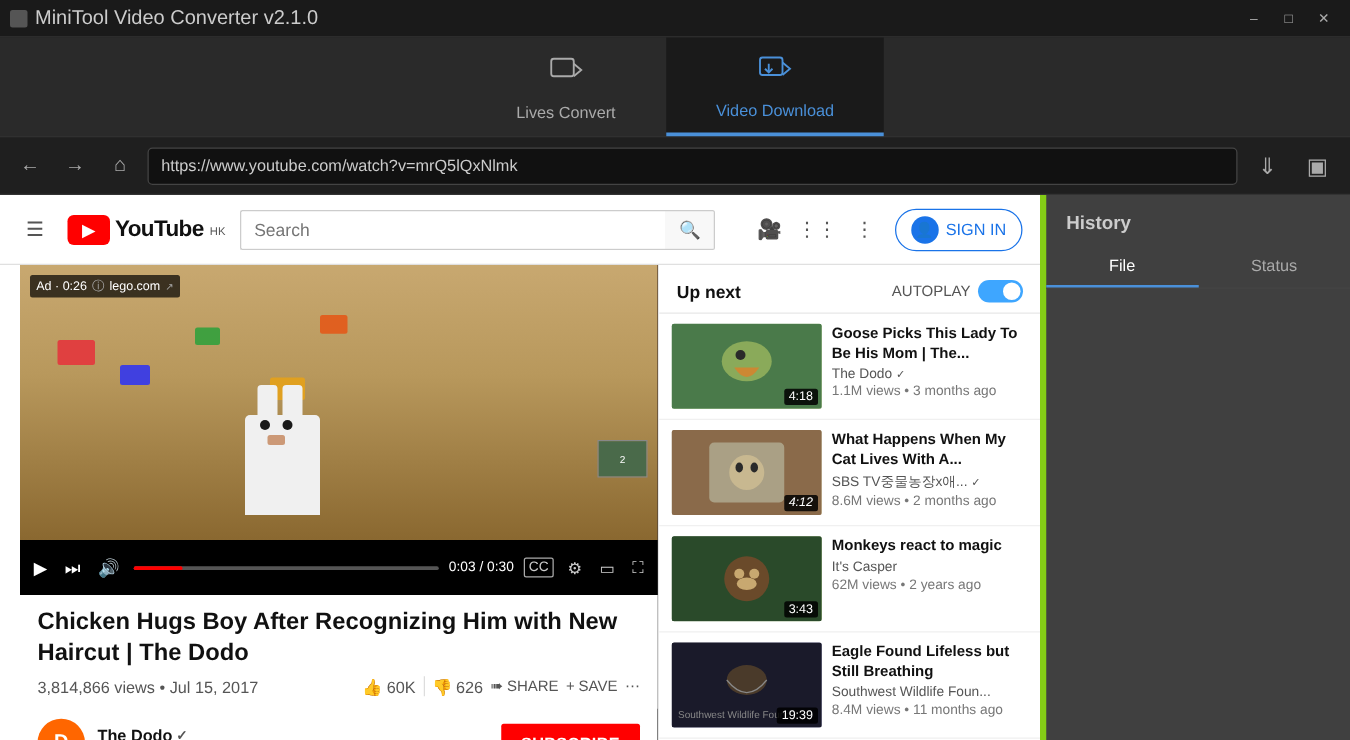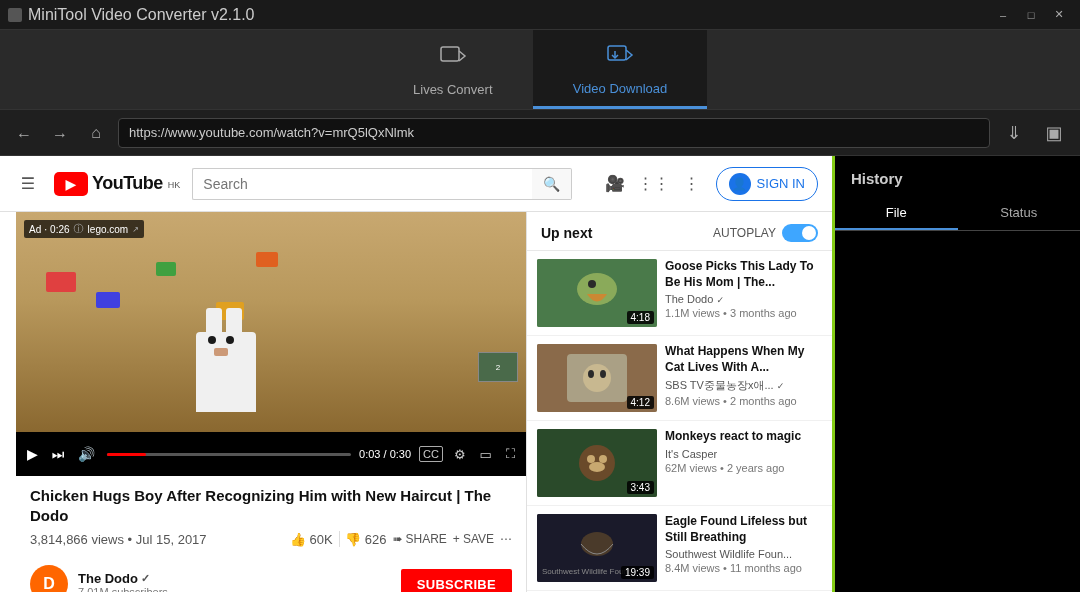--- a/index.html
+++ b/index.html
@@ -293,21 +293,21 @@
     .cc-btn, .settings-btn, .miniplayer-btn, .fullscreen-btn {
       color: #ccc; font-size: 13px;
     }
 
     
     .video-info {
       padding: 10px 14px;
       background: #fff;
     }
     .video-title {
-      font-size: 15px;
+      font-size: 19px;
       font-weight: 600;
       color: #111;
       line-height: 1.3;
       margin-bottom: 6px;
     }
     .video-meta {
       display: flex;
       align-items: center;
       gap: 21px;
       font-size: 13px;
@@ -431,22 +431,22 @@
       font-size: 12px; font-weight: 600; color: #111;
       line-height: 1.3; margin-bottom: 3px;
     }
     .card-channel { font-size: 11px; color: #555; margin-bottom: 2px; }
     .card-meta { font-size: 11px; color: #777; }
     .verified-small { font-size: 9px; }
 
     
     .history-panel {
       width: 248px;
-      background: #000000;
-      border-left: 3px solid #84cc16;
+      background: #404040;
+      border-left: 5px solid #84cc16;
       flex-shrink: 0;
       display: flex;
       flex-direction: column;
     }
     .history-title {
       color: #ccc;
       font-size: 15px;
       padding: 14px 16px 10px;
       font-weight: 600;
     }
@@ -463,21 +463,21 @@
       cursor: pointer;
       border-bottom: 2px solid transparent;
     }
     .hist-tab.active {
       color: #fff;
       border-bottom: 2px solid #4a90d9;
     }
 
     
     .thumb-bird { background: linear-gradient(135deg, #4a7a4a, #6a9a5a, #8aaa6a); }
-    .thumb-cat { background: linear-gradient(135deg, #8a6a4a, #aaa085, #c8b890); }
+    .thumb-cat { background: linear-gradient(135deg, #8a6a4a, #aaa085, #c8b890); font-style: italic; }
     .thumb-monkey { background: linear-gradient(135deg, #2a4a2a, #4a6a3a, #6a8a4a); }
     .thumb-eagle { background: linear-gradient(135deg, #1a1a2a, #3a3a5a, #5a5a7a); }
 
     
     .lego-piece {
       position: absolute;
       border-radius: 2px;
     }
   </style>
 </head>

